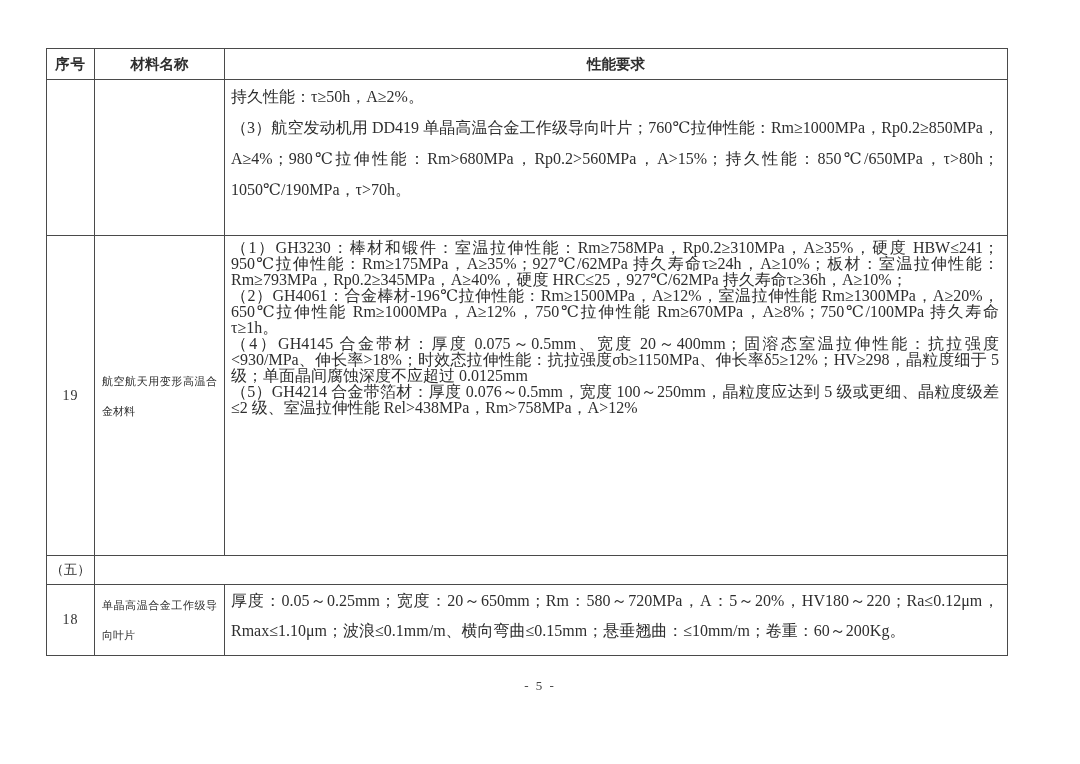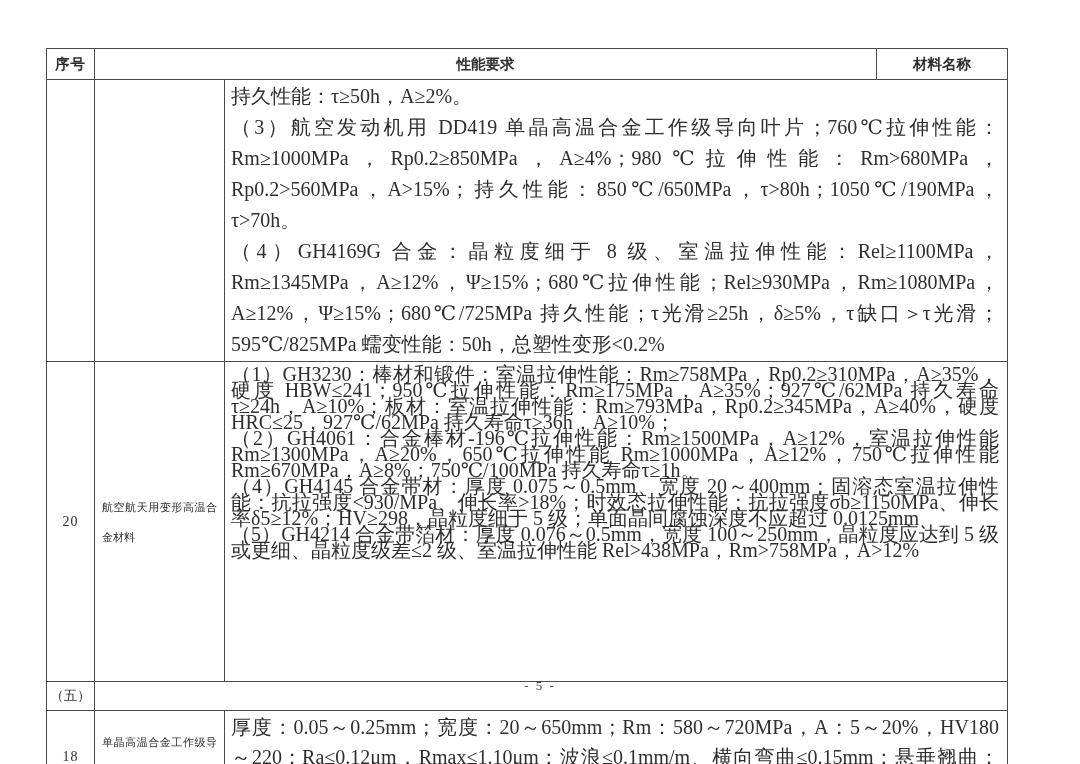--- a/index.html
+++ b/index.html
@@ -21,21 +21,21 @@
   }
   .row{display:flex;border-bottom:1px solid #4a4a4a;}
   .row:last-child{border-bottom:none;}
   .cell{box-sizing:border-box;border-right:1px solid #4a4a4a;}
   .cell:last-child{border-right:none;}
   .c1{width:48px;flex:0 0 48px;display:flex;align-items:center;justify-content:center;
       font-size:14px;letter-spacing:1px;}
   .c2{width:130px;flex:0 0 130px;display:flex;align-items:center;
       font-size:11px;padding:4px 7px;}
   .c2 .mat{width:100%;text-align:justify;text-align-last:left;line-height:30px;}
-  .c3{flex:1 1 auto;padding:1px 8px 1px 6px;font-size:20px;}
+  .c3{flex:1 1 auto;padding:1px 8px 1px 6px;font-size:16px;}
   .c3 p{margin:0;text-align:justify;}
   .header-row{min-height:30px;}
   .header-row .cell{display:flex;align-items:center;justify-content:center;
       font-weight:bold;font-size:14.5px;padding:0;}
   .row-a{min-height:155px;}
   .row-a .c3 p{line-height:31px;}
   .row-18{min-height:319px;}
   .row-18 .c3{padding-top:4px;}
   .row-18 .c3 p{line-height:16px;}
   .row-w{min-height:28px;}
@@ -50,38 +50,37 @@
 </style>
 </head>
 <body>
 
 <div class="page">
 
   <div class="table">
 
     <div class="row header-row">
       <div class="cell c1">序号</div>
+      <div class="cell c2" style="justify-content:center;">材料名称</div>
       <div class="cell c3" style="display:flex;align-items:center;justify-content:center;">性能要求</div>
-      <div class="cell c2" style="justify-content:center;">材料名称</div>
     </div>
 
     <div class="row row-a">
       <div class="cell c1"></div>
       <div class="cell c2">
           <span class="mat"></span>
         </div>
       <div class="cell c3">
         <p>持久性能：τ≥50h，A≥2%。</p>
         <p>（3）航空发动机用 DD419 单晶高温合金工作级导向叶片；760℃拉伸性能：Rm≥1000MPa，Rp0.2≥850MPa，A≥4%；980℃拉伸性能：Rm&gt;680MPa，Rp0.2&gt;560MPa，A&gt;15%；持久性能：850℃/650MPa，τ&gt;80h；1050℃/190MPa，τ&gt;70h。</p>
-        <p>（4）GH4169G 合金：晶粒度细于 8 级、室温拉伸性能：Rel≥1100MPa，Rm≥1345MPa，A≥12%，Ψ≥15%；680℃拉伸性能；Rel≥930MPa，Rm≥1080MPa，A≥12%，Ψ≥15%；680℃/725MPa 持久性能；τ光滑≥25h，δ≥5%，τ缺口＞τ光滑；595℃/825MPa 蠕变性能：50h，总塑性变形&lt;0.2%</p>
       </div>
     </div>
 
     <div class="row row-18">
-      <div class="cell c1">20</div>
+      <div class="cell c1">19</div>
       <div class="cell c2">
           <span class="mat">航空航天用变形高温合金材料</span>
         </div>
       <div class="cell c3">
         <p>（1）GH3230：棒材和锻件：室温拉伸性能：Rm≥758MPa，Rp0.2≥310MPa，A≥35%，硬度 HBW≤241；950℃拉伸性能：Rm≥175MPa，A≥35%；927℃/62MPa 持久寿命τ≥24h，A≥10%；板材：室温拉伸性能：Rm≥793MPa，Rp0.2≥345MPa，A≥40%，硬度 HRC≤25，927℃/62MPa 持久寿命τ≥36h，A≥10%；</p>
         <p>（2）GH4061：合金棒材-196℃拉伸性能：Rm≥1500MPa，A≥12%，室温拉伸性能 Rm≥1300MPa，A≥20%，650℃拉伸性能 Rm≥1000MPa，A≥12%，750℃拉伸性能 Rm≥670MPa，A≥8%；750℃/100MPa 持久寿命τ≥1h。</p>
         <p>（4）GH4145 合金带材：厚度 0.075～0.5mm、宽度 20～400mm；固溶态室温拉伸性能：抗拉强度&lt;930/MPa、伸长率&gt;18%；时效态拉伸性能：抗拉强度σb≥1150MPa、伸长率δ5≥12%；HV≥298，晶粒度细于 5 级；单面晶间腐蚀深度不应超过 0.0125mm</p>
         <p>（5）GH4214 合金带箔材：厚度 0.076～0.5mm，宽度 100～250mm，晶粒度应达到 5 级或更细、晶粒度级差≤2 级、室温拉伸性能 Rel&gt;438MPa，Rm&gt;758MPa，A&gt;12%</p>
       </div>
     </div>

